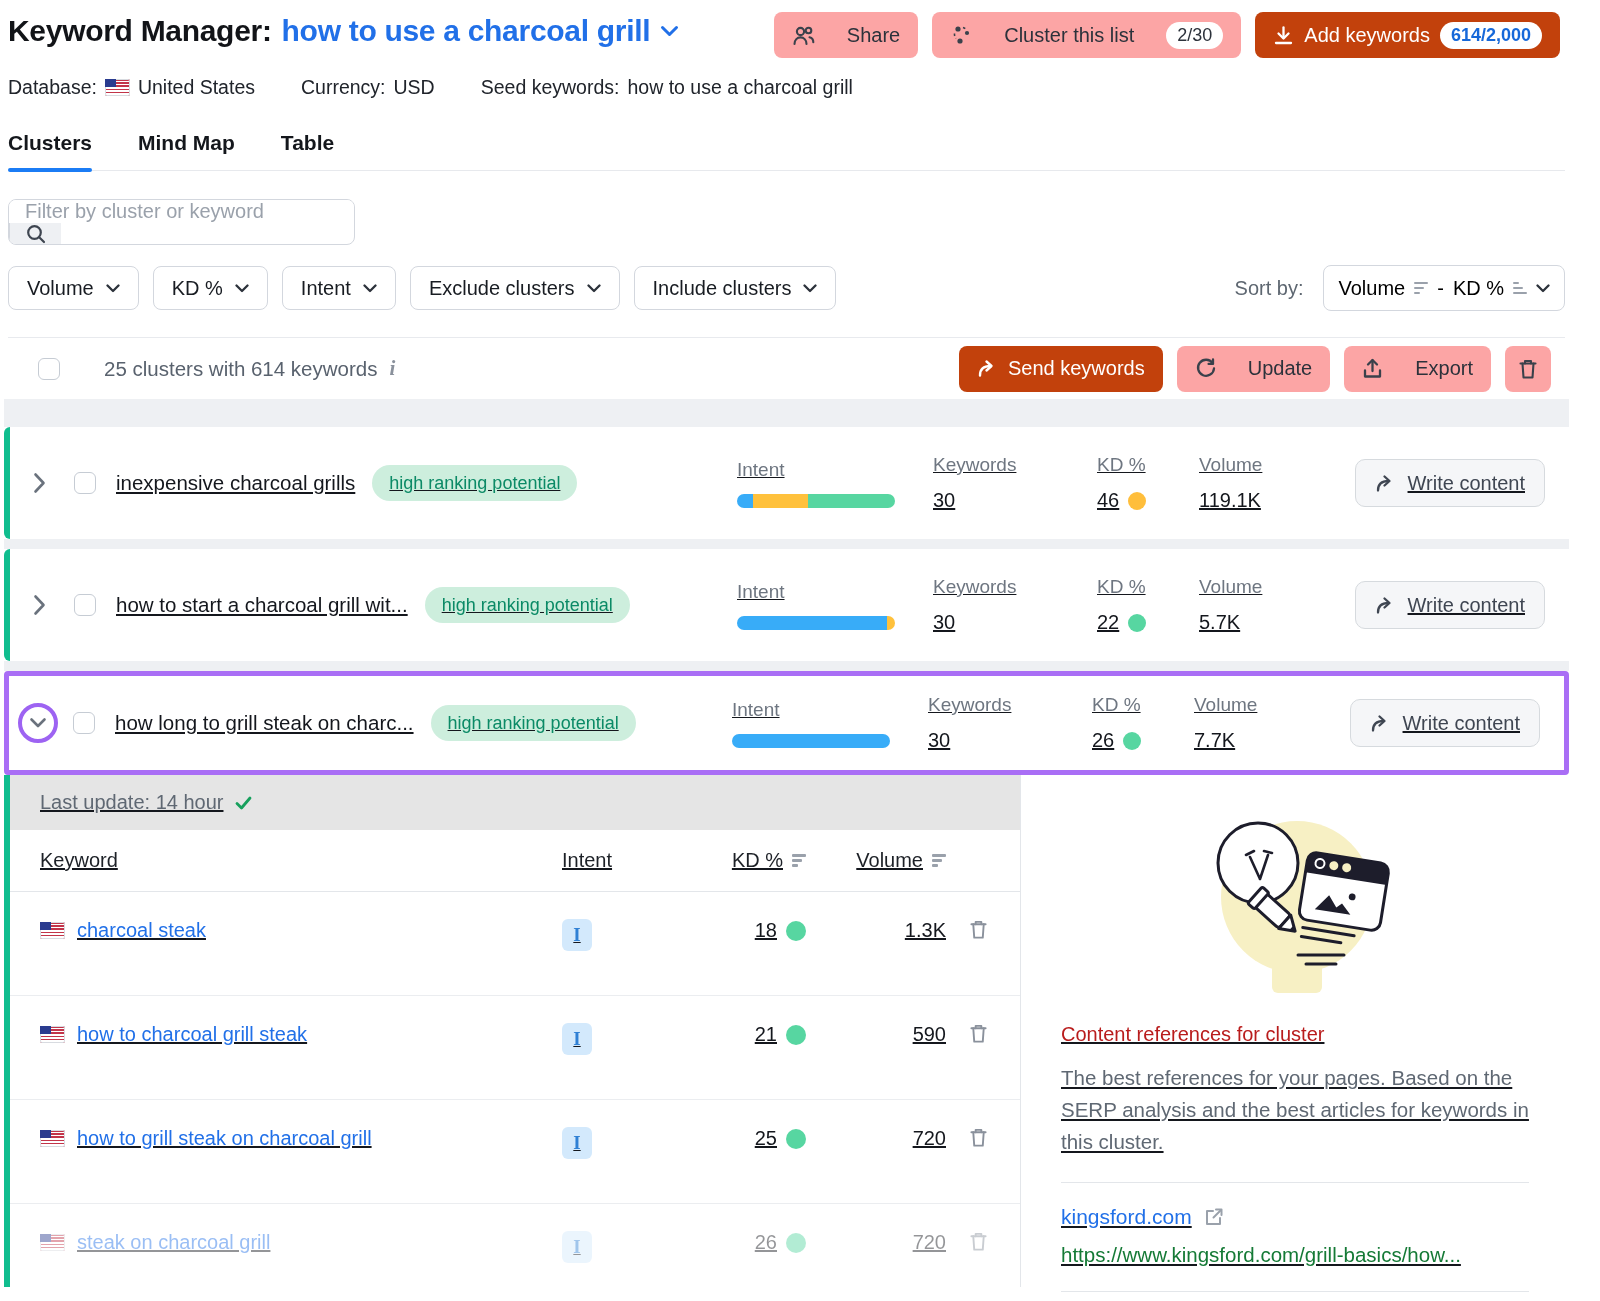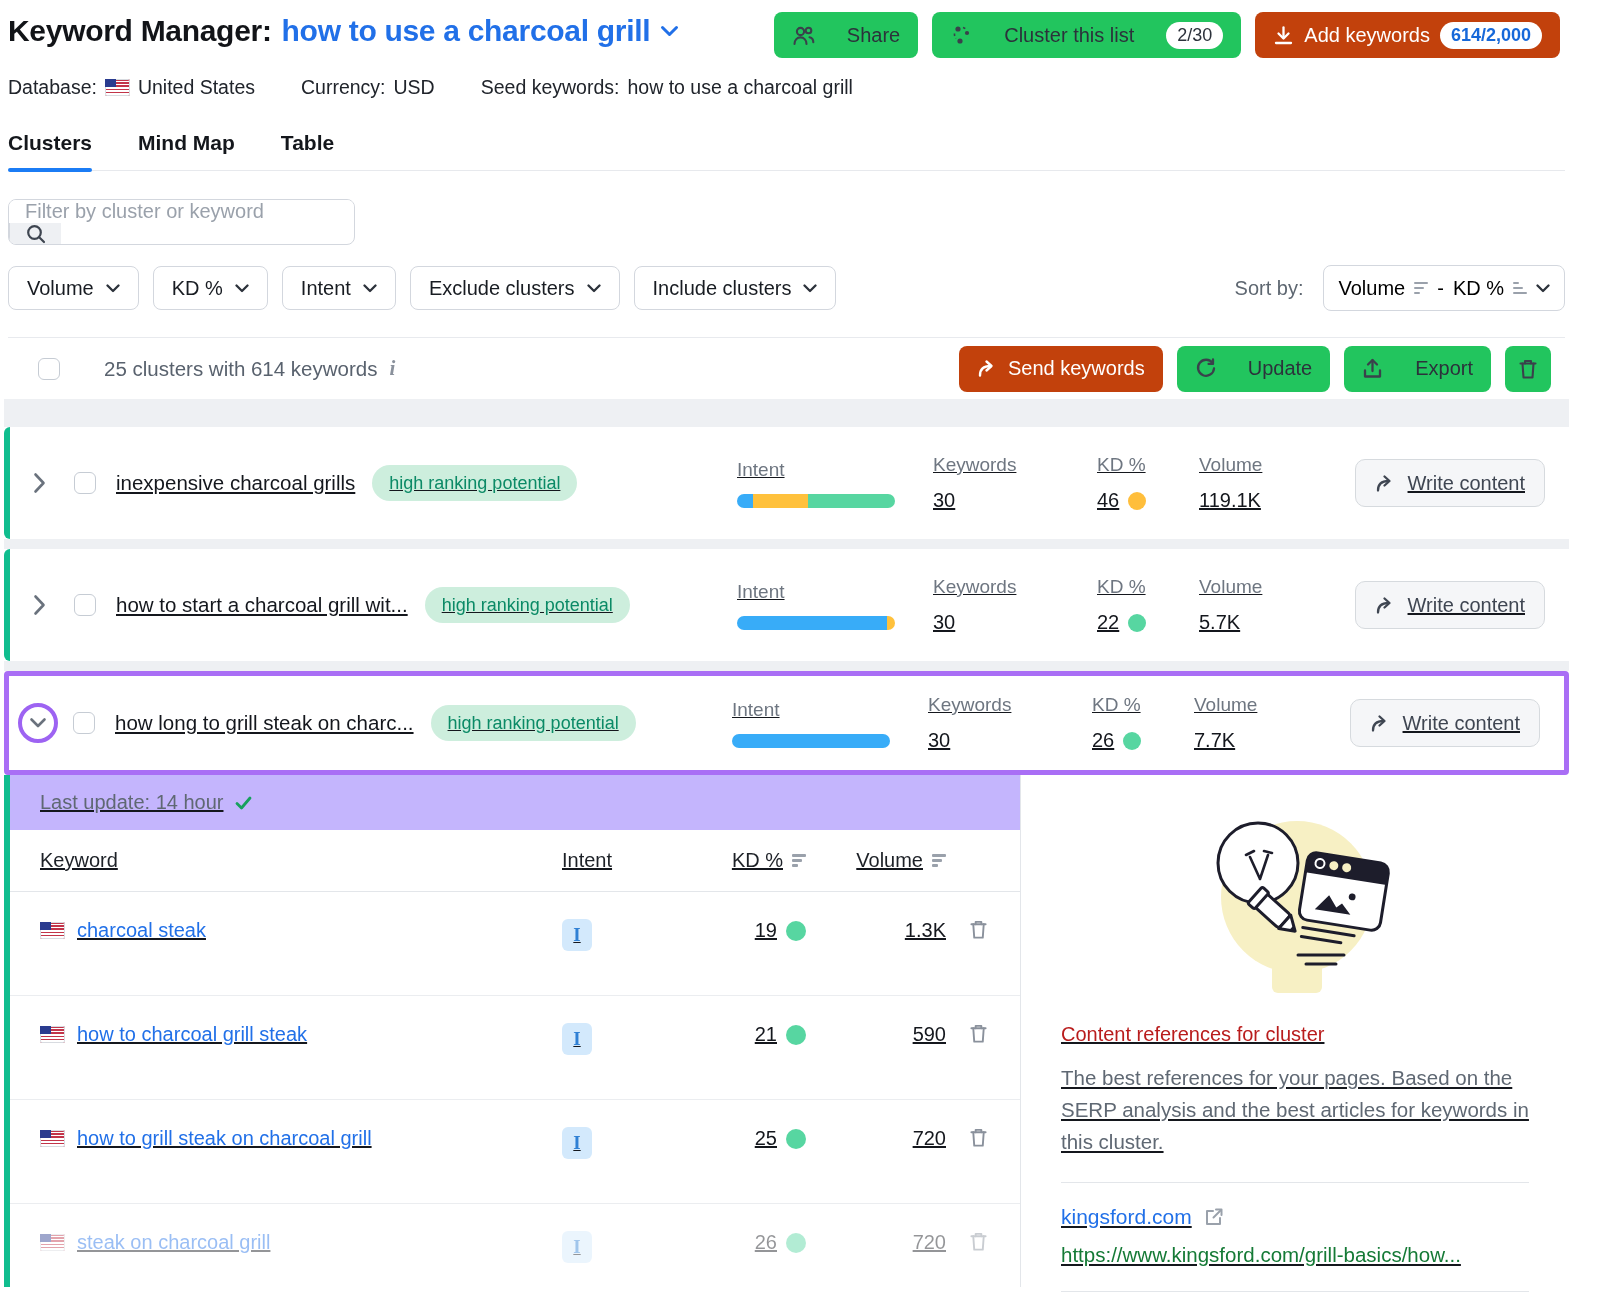--- a/index.html
+++ b/index.html
@@ -13,21 +13,21 @@
 
   
   .top { padding:12px 40px 0 8px; }
   .header-row { display:flex; align-items:flex-start; }
   .title-wrap { display:flex; align-items:center; gap:10px; font-size:30px; font-weight:bold; letter-spacing:-.3px; margin-top:2px; }
   .title-black { color:#121418; }
   .title-link { color:#2170e8; display:inline-flex; align-items:center; gap:10px; cursor:pointer; }
   .header-actions { margin-left:auto; display:flex; gap:14px; }
   .btn { display:inline-flex; align-items:center; gap:10px; height:46px; padding:0 18px;
          border:none; border-radius:8px; font-size:20px; font-family:inherit; cursor:pointer; white-space:nowrap; }
-  .btn-gray { background:#22c55e; color:#2c323b;gap:32px; }
+  .btn-gray { background:#fca5a5; color:#2c323b;gap:32px; }
   .btn-blue { background:#c2410c; color:#ffffff; font-weight:500; }
   .pill { background:#ffffff; border-radius:999px; padding:3px 11px; font-size:18px; color:#2c323b; }
   .pill-blue { color:#1668d9; font-weight:bold; }
 
   .meta-row { display:flex; gap:46px; margin-top:18px; font-size:19.5px; color:#20242b; align-items:center; }
   .meta-item { display:inline-flex; align-items:center; gap:8px; }
   .flag { width:25px; height:17px; border-radius:2px; position:relative; flex:0 0 auto;
           background:repeating-linear-gradient(180deg,#c23449 0 1.6px,#ffffff 1.6px 3.2px); box-shadow:0 0 0 1px #d8dbe0 inset; }
   .flag::after { content:""; position:absolute; left:0; top:0; width:11px; height:8px; background:#2a3b8f; }
 
@@ -91,21 +91,21 @@
                background:#f5f6f8; border:1px solid #d6dade; color:#3f4652; font-size:20px; font-family:inherit; cursor:pointer; }
 
   
   .highlight { width:1565px; border:5px solid #a96ef5; border-radius:4px; background:#fff; }
   .highlight .card { border-left:none; height:94px; width:100%; border-radius:0; }
   .purple-ring { width:40px; height:40px; border-radius:50%; border:4px solid #9d63f2; display:flex; align-items:center; justify-content:center; background:#fff; }
 
   
   .expanded { width:1565px; display:flex; background:#fff; border-left:6px solid #10bd8e; height:512px; align-items:stretch; }
   .kw-pane { flex:1; min-width:0; }
-  .last-update { height:55px; background:#c4b5fd; display:flex; align-items:center; gap:12px; padding-left:30px;
+  .last-update { height:55px; background:#e5e5e5; display:flex; align-items:center; gap:12px; padding-left:30px;
                  color:#5f6873; font-size:20px; }
   .thead { height:62px; display:flex; align-items:center; padding:0 10px 0 30px; border-bottom:1px solid #e3e6ea;
            font-size:20px; color:#1d2127; }
   .t-kw { flex:1; min-width:0; display:flex; align-items:center; gap:12px; }
   .t-int { width:96px; }
   .t-kd { width:148px; display:flex; justify-content:flex-end; align-items:center; gap:9px; }
   .t-vol { width:140px; display:flex; justify-content:flex-end; align-items:center; gap:9px; }
   .t-trash { width:64px; display:flex; justify-content:center; }
   .trow { height:104px; display:flex; align-items:flex-start; padding:27px 10px 0 30px; border-bottom:1px solid #ebedf0; }
   .kw-link { color:#2170e8; font-size:20px; cursor:pointer; white-space:nowrap; }
@@ -504,21 +504,21 @@
 
         <div class="trow">
           <span class="t-kw">
               <span class="flag"></span>
               <span class="kw-link">charcoal steak</span>
             </span>
           <span class="t-int">
               <span class="intent-chip">I</span>
             </span>
           <span class="t-kd">
-              <span class="num">19</span>
+              <span class="num">18</span>
               <span class="dot" style="width: 20px; height: 20px; background: rgb(87, 214, 161);"></span>
             </span>
           <span class="t-vol">
               <span class="num">1.3K</span>
             </span>
           <span class="t-trash">
             <svg width="19" height="21" viewBox="0 0 20 22">
                 <g fill="none" stroke="#8a919c" stroke-width="2" stroke-linecap="round" stroke-linejoin="round">
                   <path d="M2.5 5.5h15"></path>
                   <path d="M7 5.5V3h6v2.5"></path>

